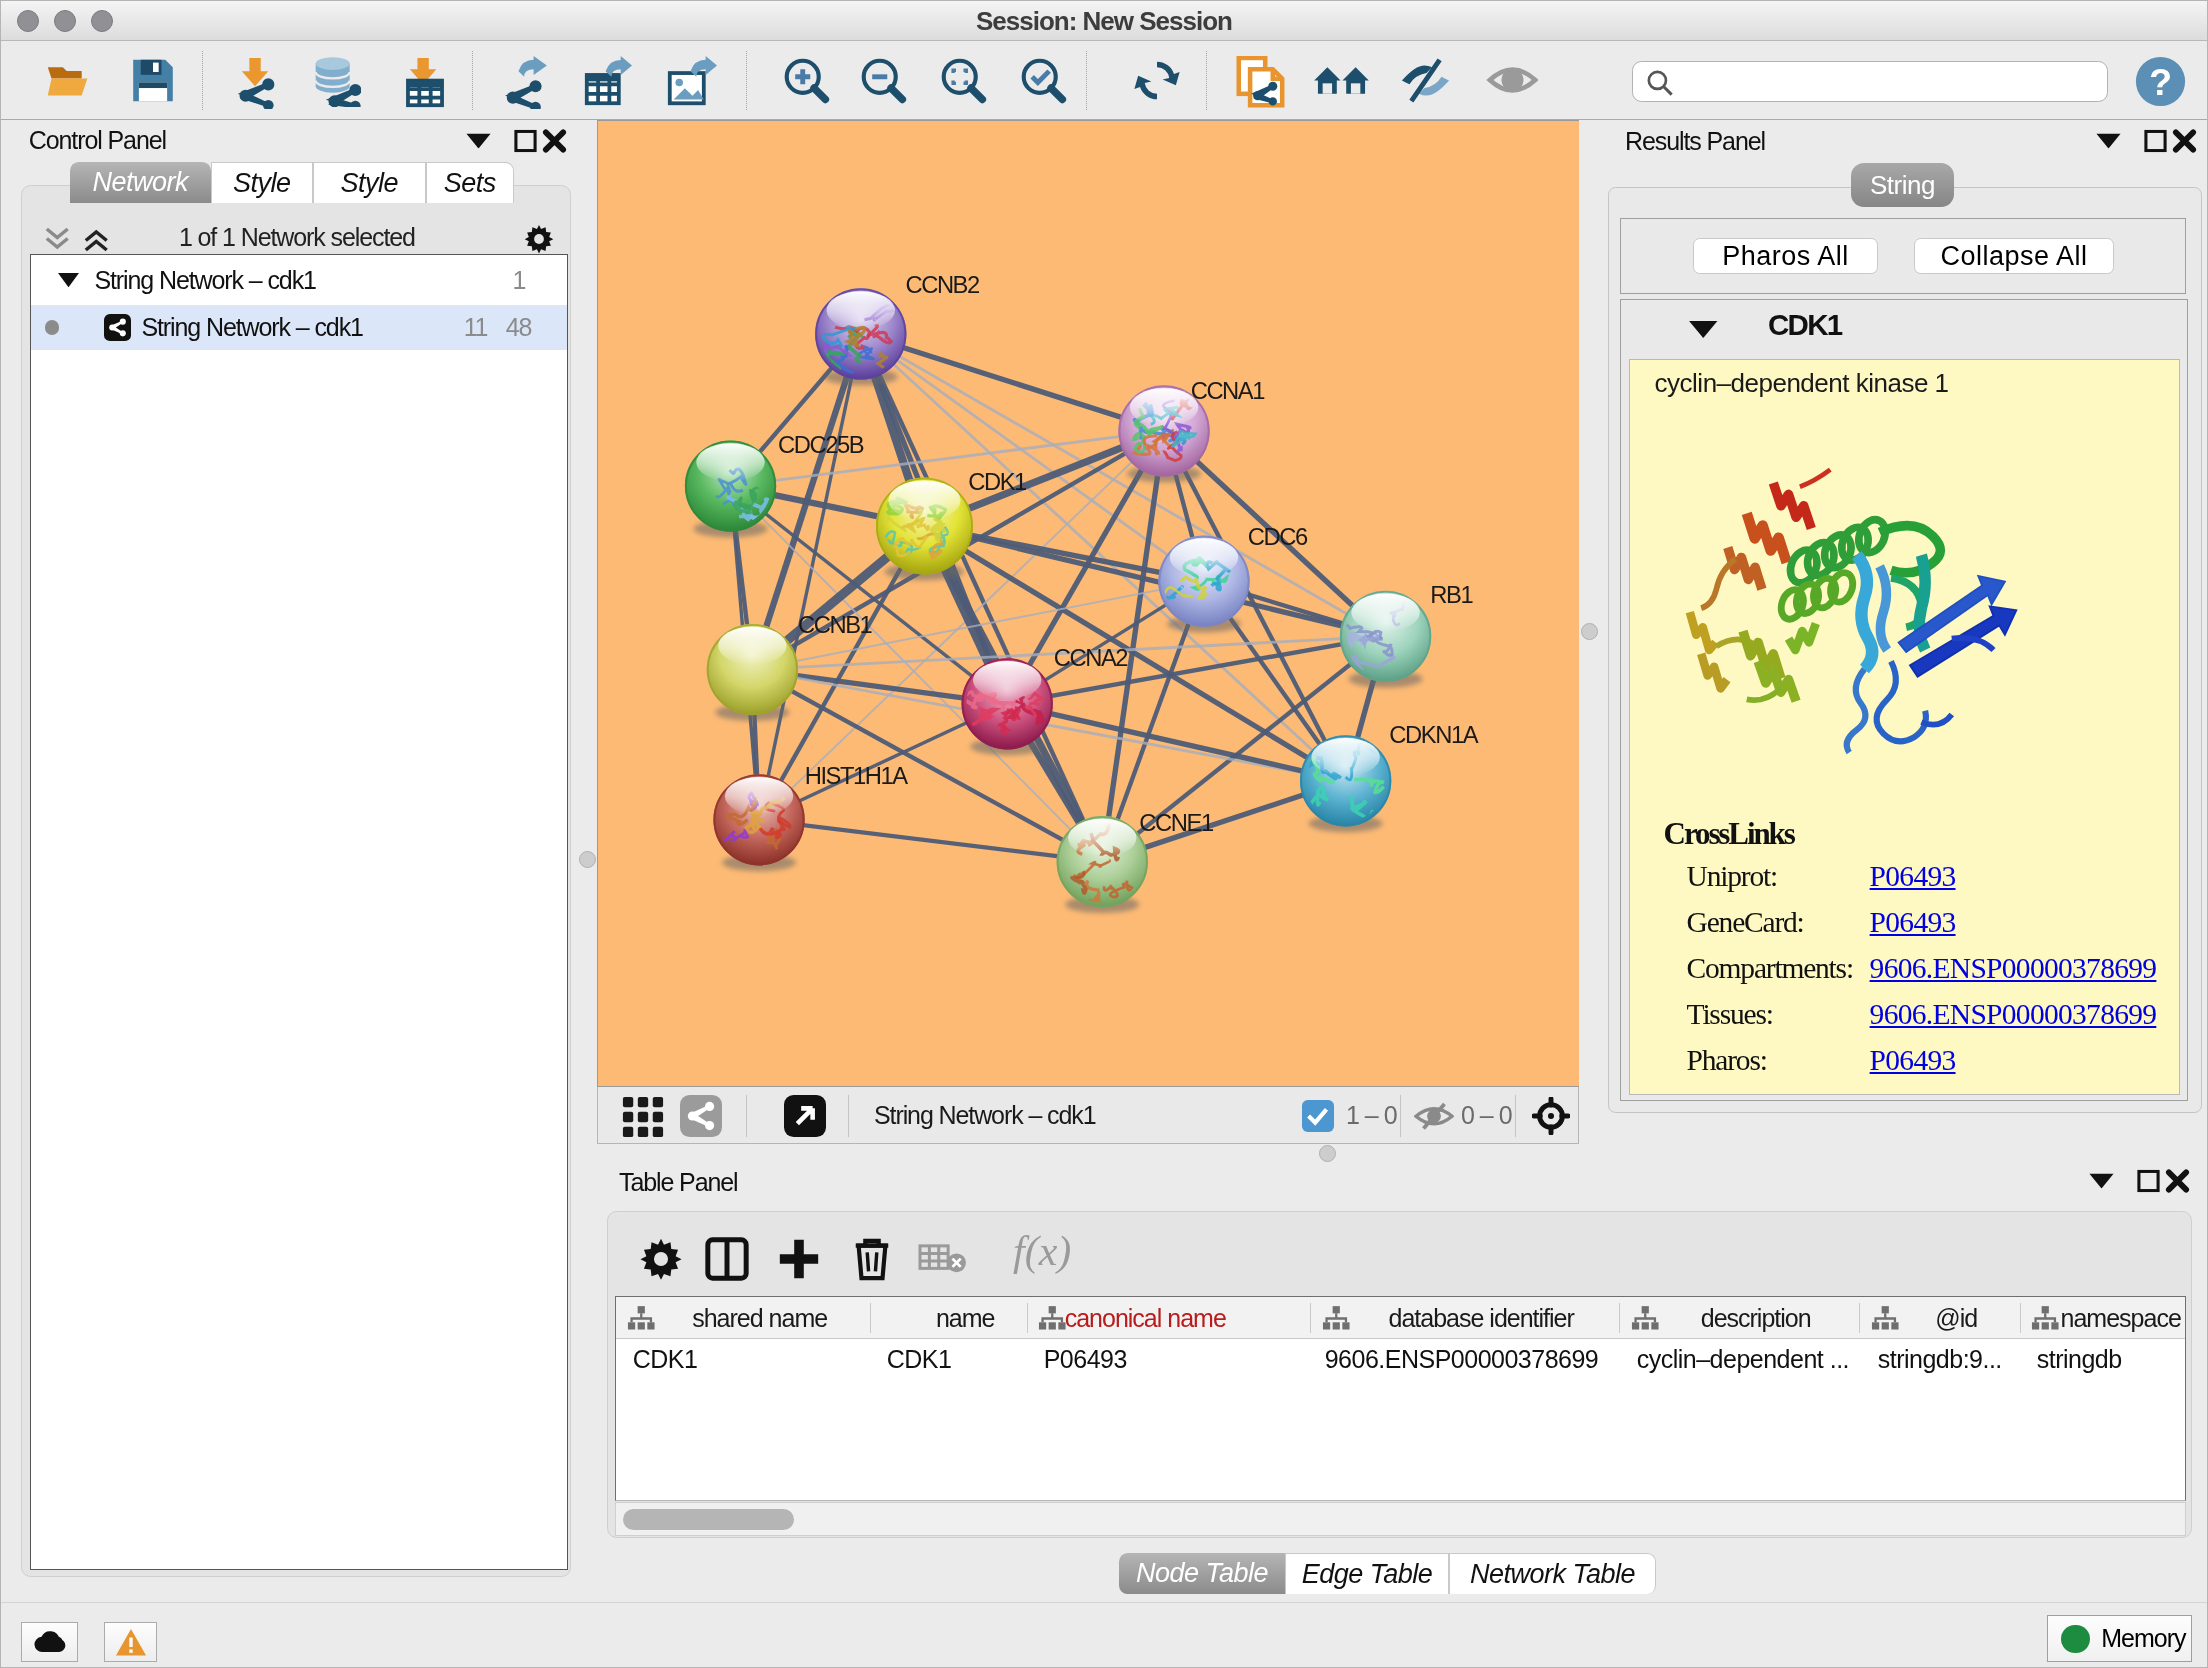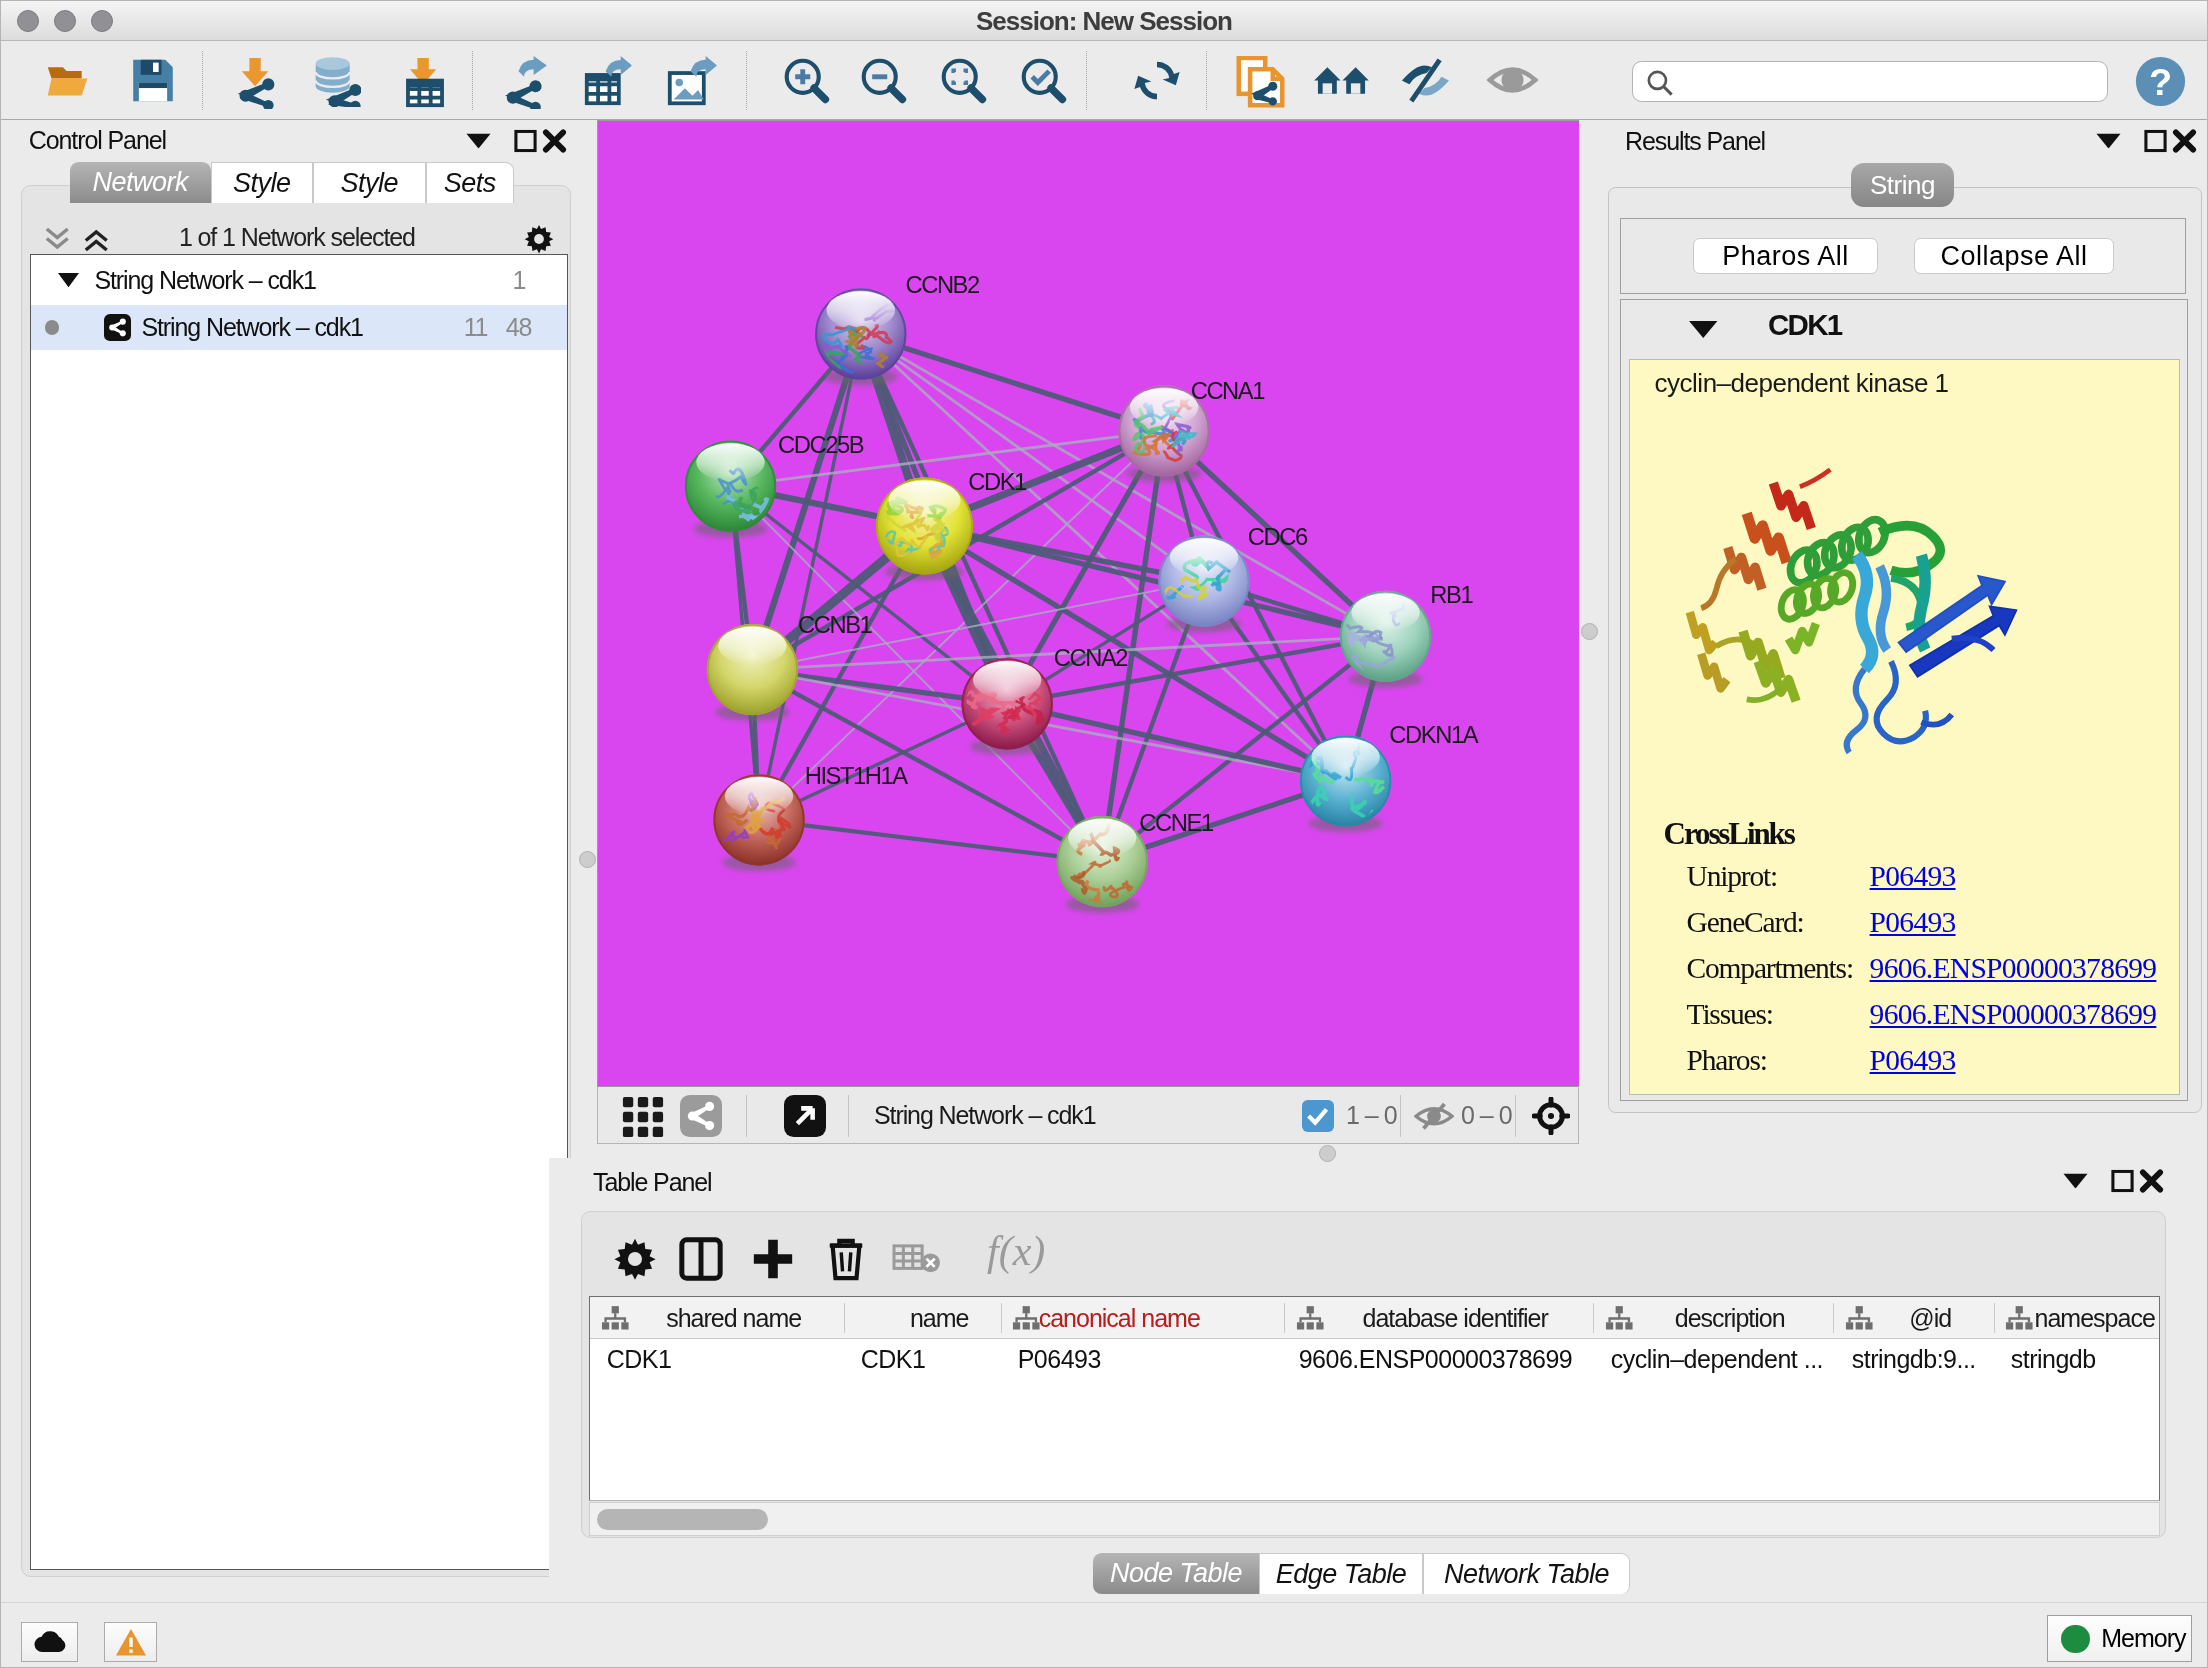--- a/index.html
+++ b/index.html
@@ -38,28 +38,28 @@
     background:#e4e4e4; border-radius:9.5px; border:1px solid #cfcfcf; }
   #cp-selbar { position:absolute; left:7.6px; top:37px; width:535px; height:32px;
     font-size:25px; letter-spacing:-1.1px; color:#222; }
   #cp-list { position:absolute; left:8.6px; top:68px; width:538px; height:1316px;
     background:#fff; border:1.9px solid #555; }
   .lrow1 { position:absolute; left:0; top:0; width:100%; height:50px; font-size:25px; letter-spacing:-1.1px;
     display:flex; align-items:center; color:#111; }
   .lrow2 { position:absolute; left:0; top:50px; width:100%; height:45px; background:#dbe6f8;
     font-size:25px; letter-spacing:-1.1px; display:flex; align-items:center; color:#111; }
   
-  #canvas { left:597px; top:120px; width:1178px; height:967px; background:#d946ef;
+  #canvas { left:597px; top:120px; width:1178px; height:967px; background:#fdba74;
     border:1px solid #9a9a9a;text-decoration:underline; }
   #canvbar { left:597px; top:1087px; width:982px; height:57px; background:#e9e9e9;
     border:1px solid #b5b5b5; border-top:none; }
   
   #rpanel { left:1579px; top:120px; width:630px; height:1039px; background:#ebebeb; }
   
-  #tpanel { left:549px; top:1158px; width:1626px; height:443px; background:#ebebeb; }
+  #tpanel { left:575px; top:1158px; width:1626px; height:443px; background:#ebebeb; }
   
   #statusbar { left:0; top:1602px; width:2208px; height:67px; background:#ebebeb;
     border-top:1.9px solid #d4d4d4; }
 </style>
 </head>
 <body>
 <div class="abs" id="titlebar">
   <div class="tl" style="left:17px"></div>
   <div class="tl" style="left:54px"></div>
   <div class="tl" style="left:91px"></div>

